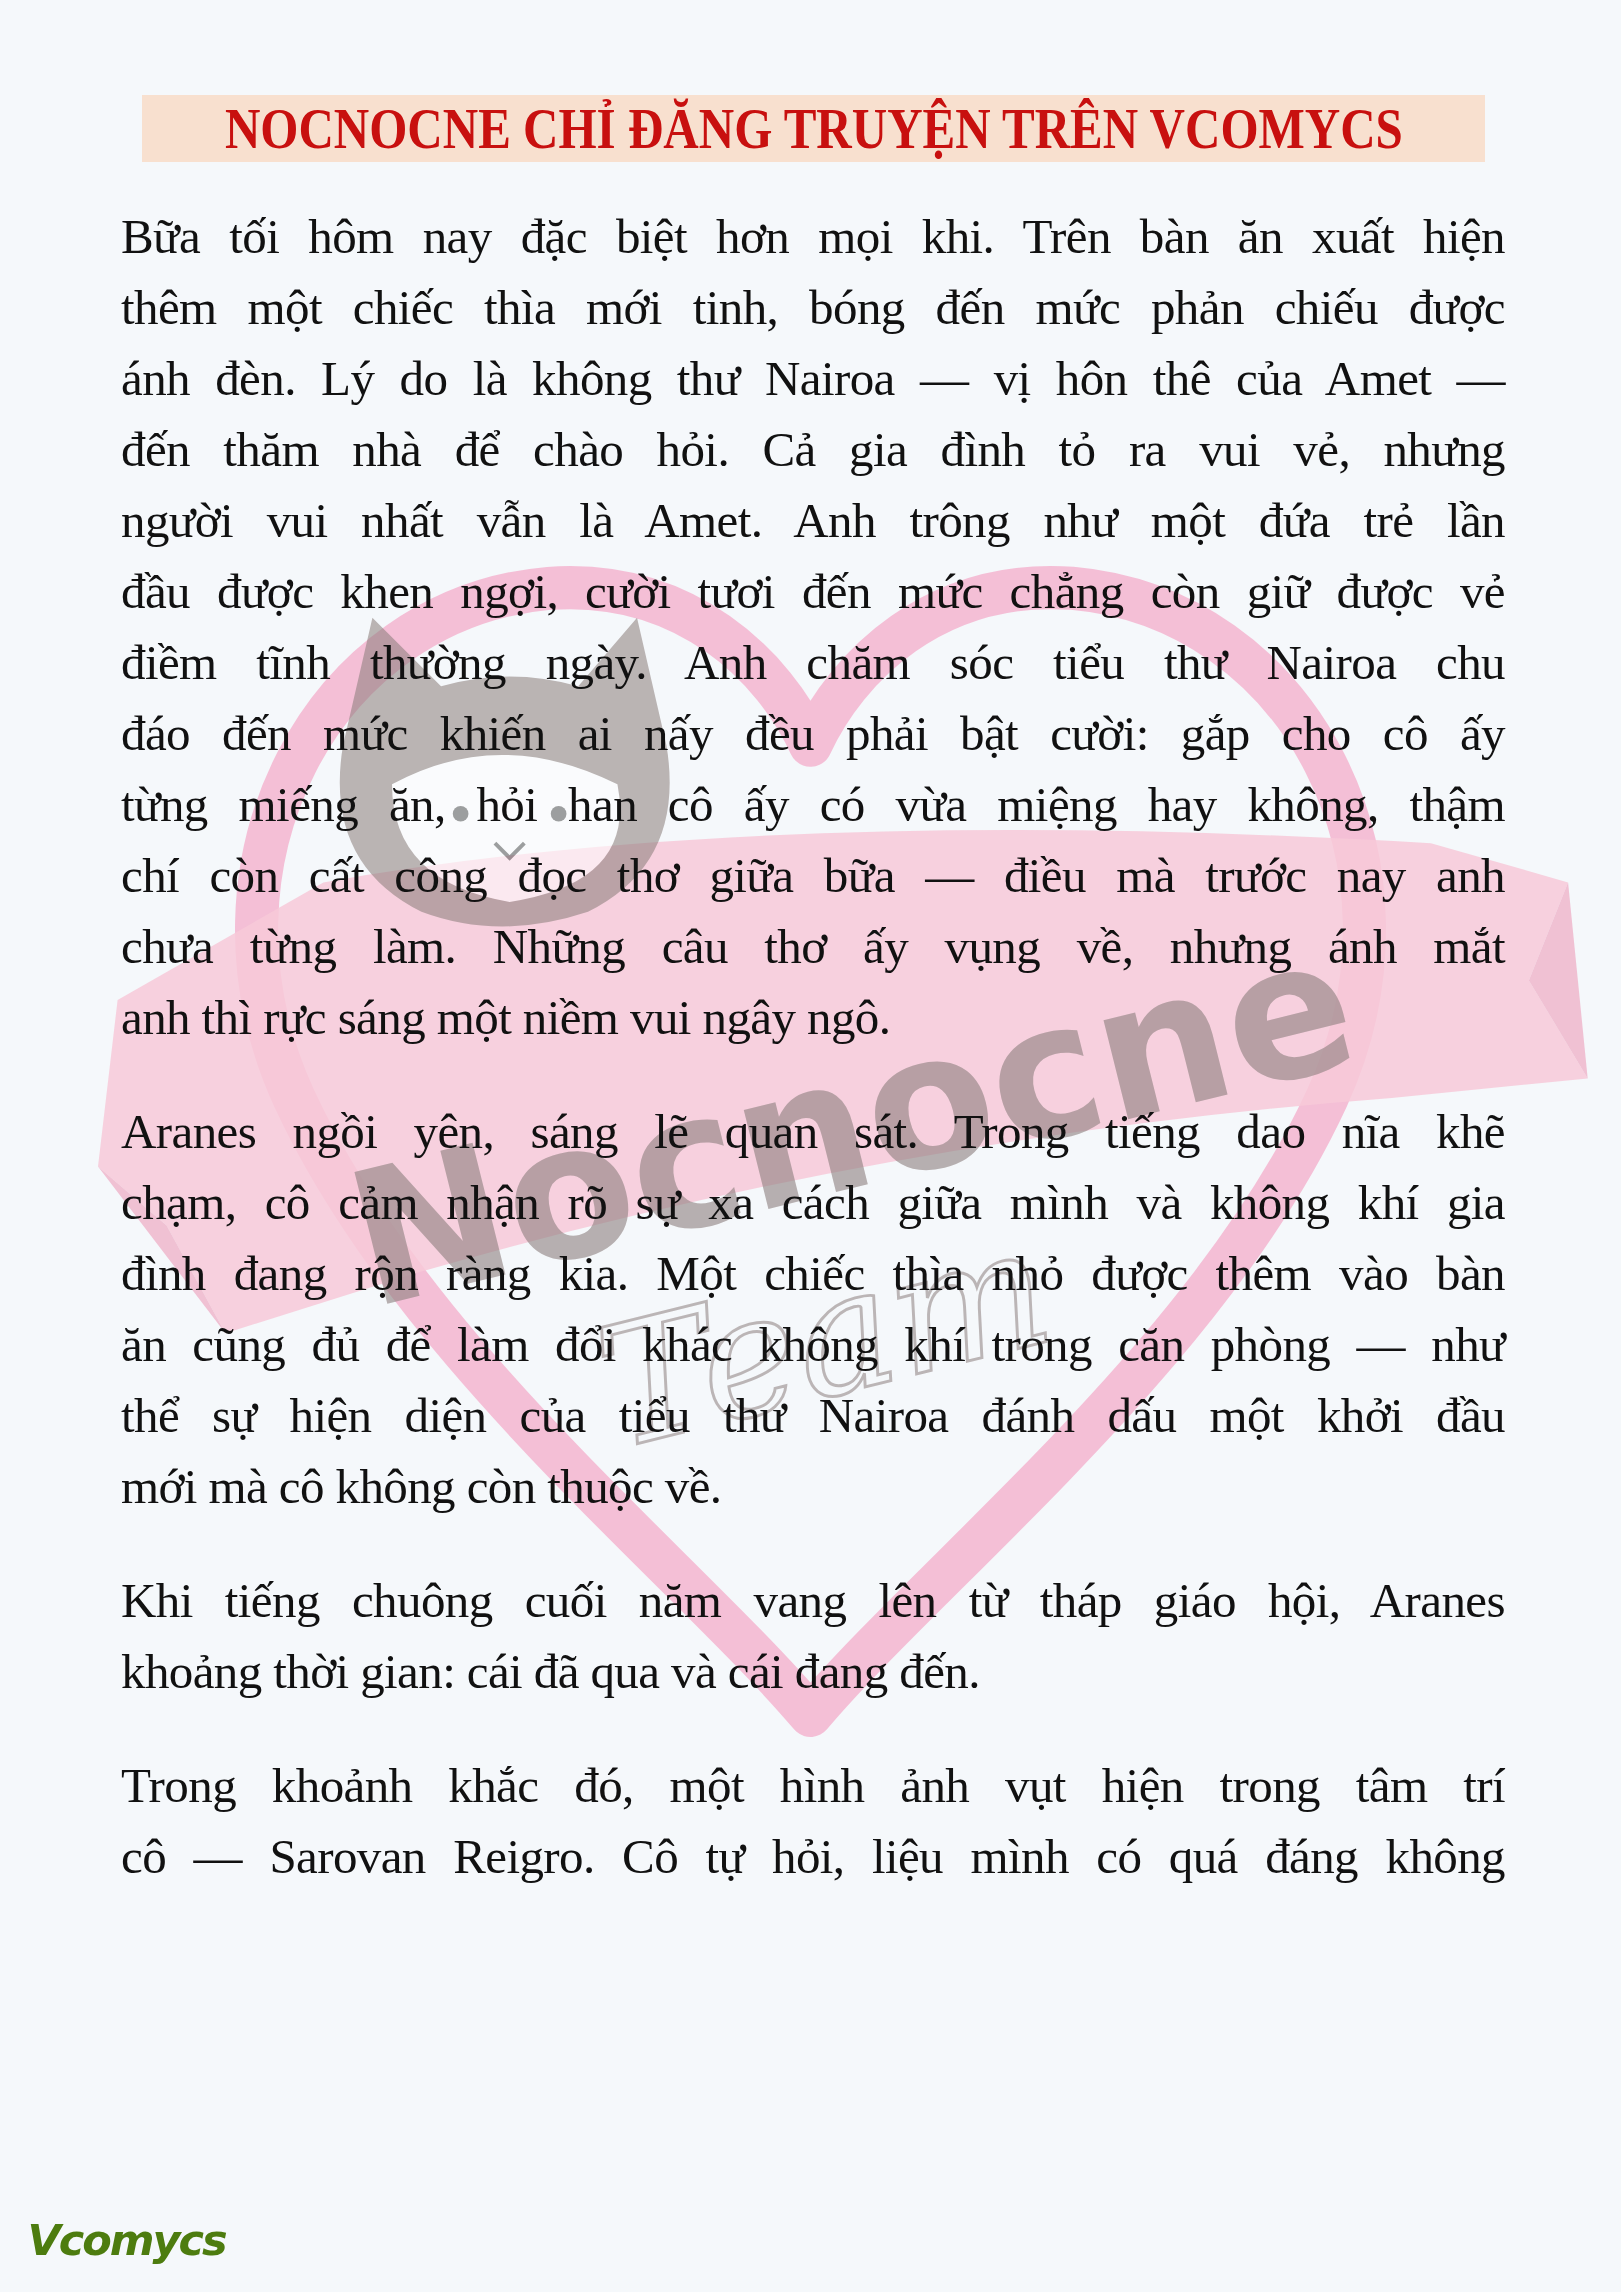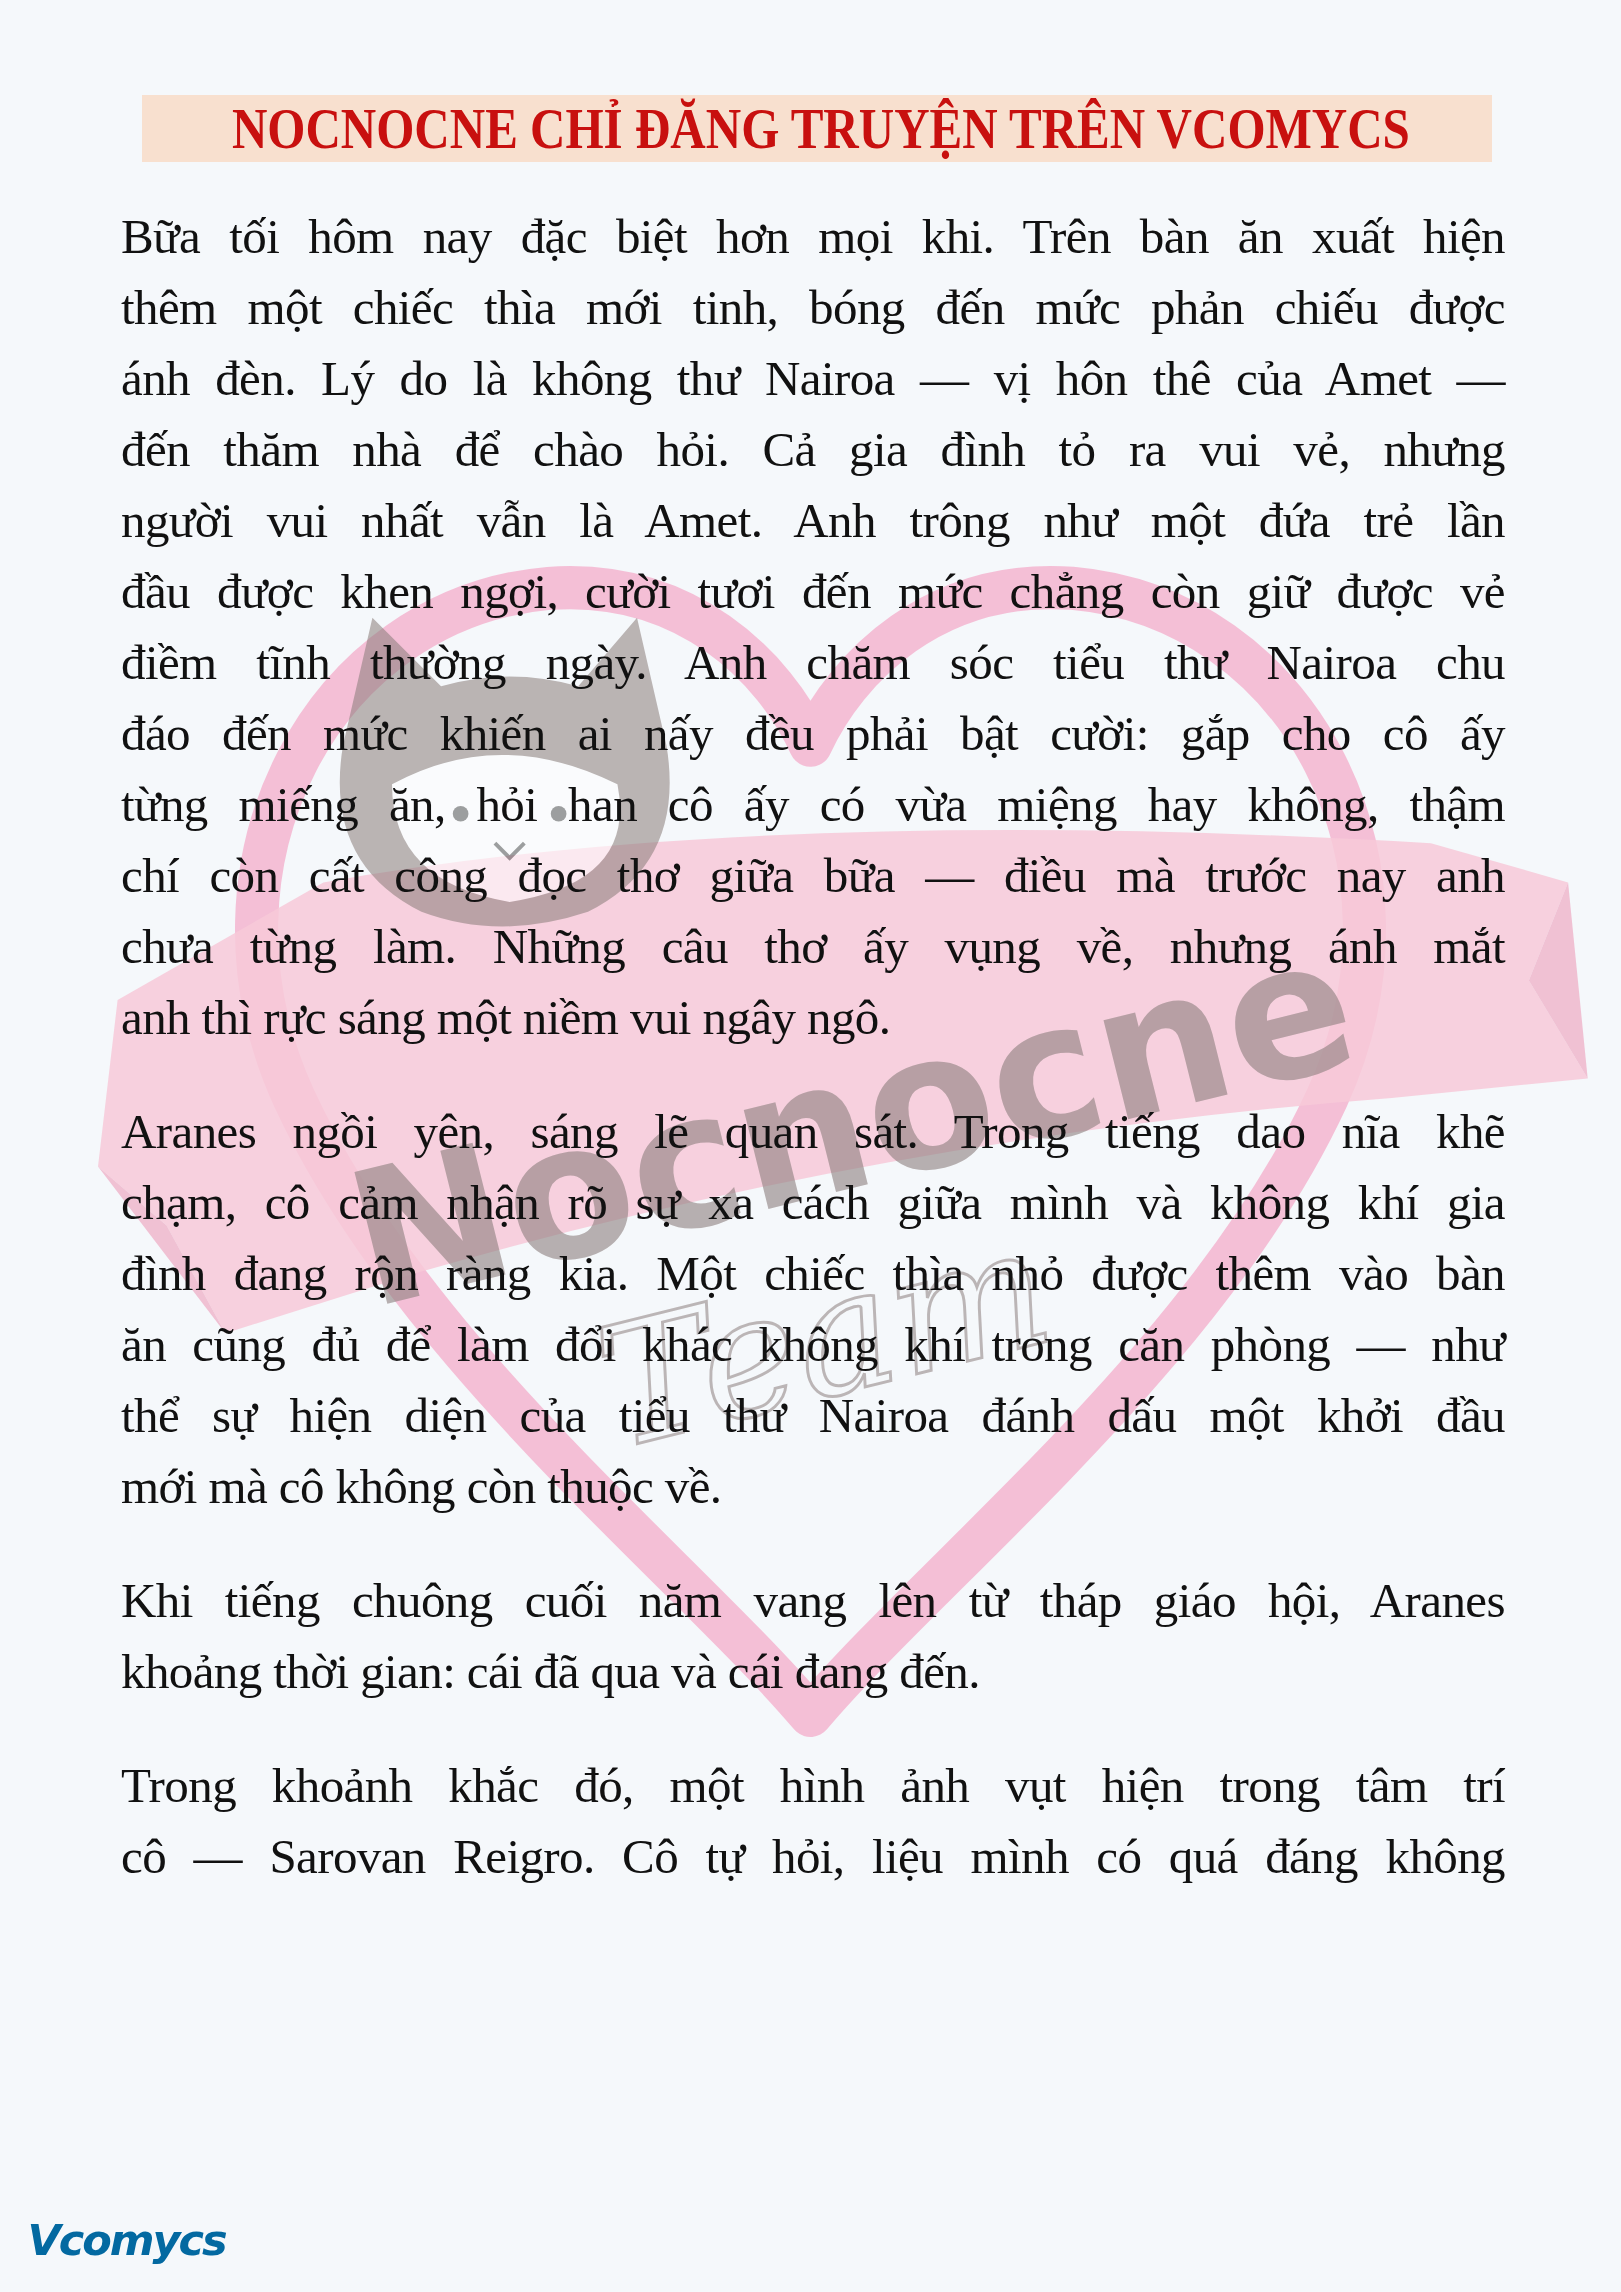--- a/index.html
+++ b/index.html
@@ -6,42 +6,42 @@
   body {
     width: 1621px; height: 2293px; position: relative; overflow: hidden;
     background: #f5f8fb;
     font-family: "Liberation Serif", "DejaVu Serif", serif;
     color: #111;
   }
   .watermark { position: absolute; left: 0; top: 0; width: 1621px; height: 2293px; z-index: 0; pointer-events: none; }
   .banner {
     position: absolute; left: 142px; top: 95px; width: 1343px; height: 67px;
     background: #f8e0cf; z-index: 1;
-    display: flex; align-items: center; justify-content: center; padding-left: 7px;
+    display: flex; align-items: center; justify-content: center;
   }
   .banner-text {
     font-family: "Liberation Serif", "DejaVu Serif", serif;
     font-weight: bold; font-size: 57px; color: #c8100f;
     letter-spacing: 0px; transform: scaleX(0.86); white-space: nowrap;
   }
   .content {
     position: absolute; left: 121px; top: 201px; width: 1384px; z-index: 2;
   }
   .para {
     margin: 0 0 43px 0;
     font-size: 49px; line-height: 71px;
     text-align: justify; text-align-last: left;
     letter-spacing: -0.6px;
   }
   .para .line { display: block; text-align: justify; text-align-last: justify; white-space: nowrap; }
   .para .line.last { text-align-last: left; }
   .logo {
     position: absolute; left: 27.4px; top: 2215px; z-index: 2;
     font-family: "DejaVu Sans", sans-serif; font-weight: bold; font-style: italic;
-    font-size: 43px; color: #0369a1; letter-spacing: -2px;
+    font-size: 43px; color: #4d7c0f; letter-spacing: -2px;
   }
 </style>
 </head>
 <body>
 
 <svg class="watermark" viewBox="0 0 1654 2339" xmlns="http://www.w3.org/2000/svg">
 
   <path d="M 827 1750
            C 700 1600, 420 1380, 300 1120
            C 190 880, 330 620, 560 600

